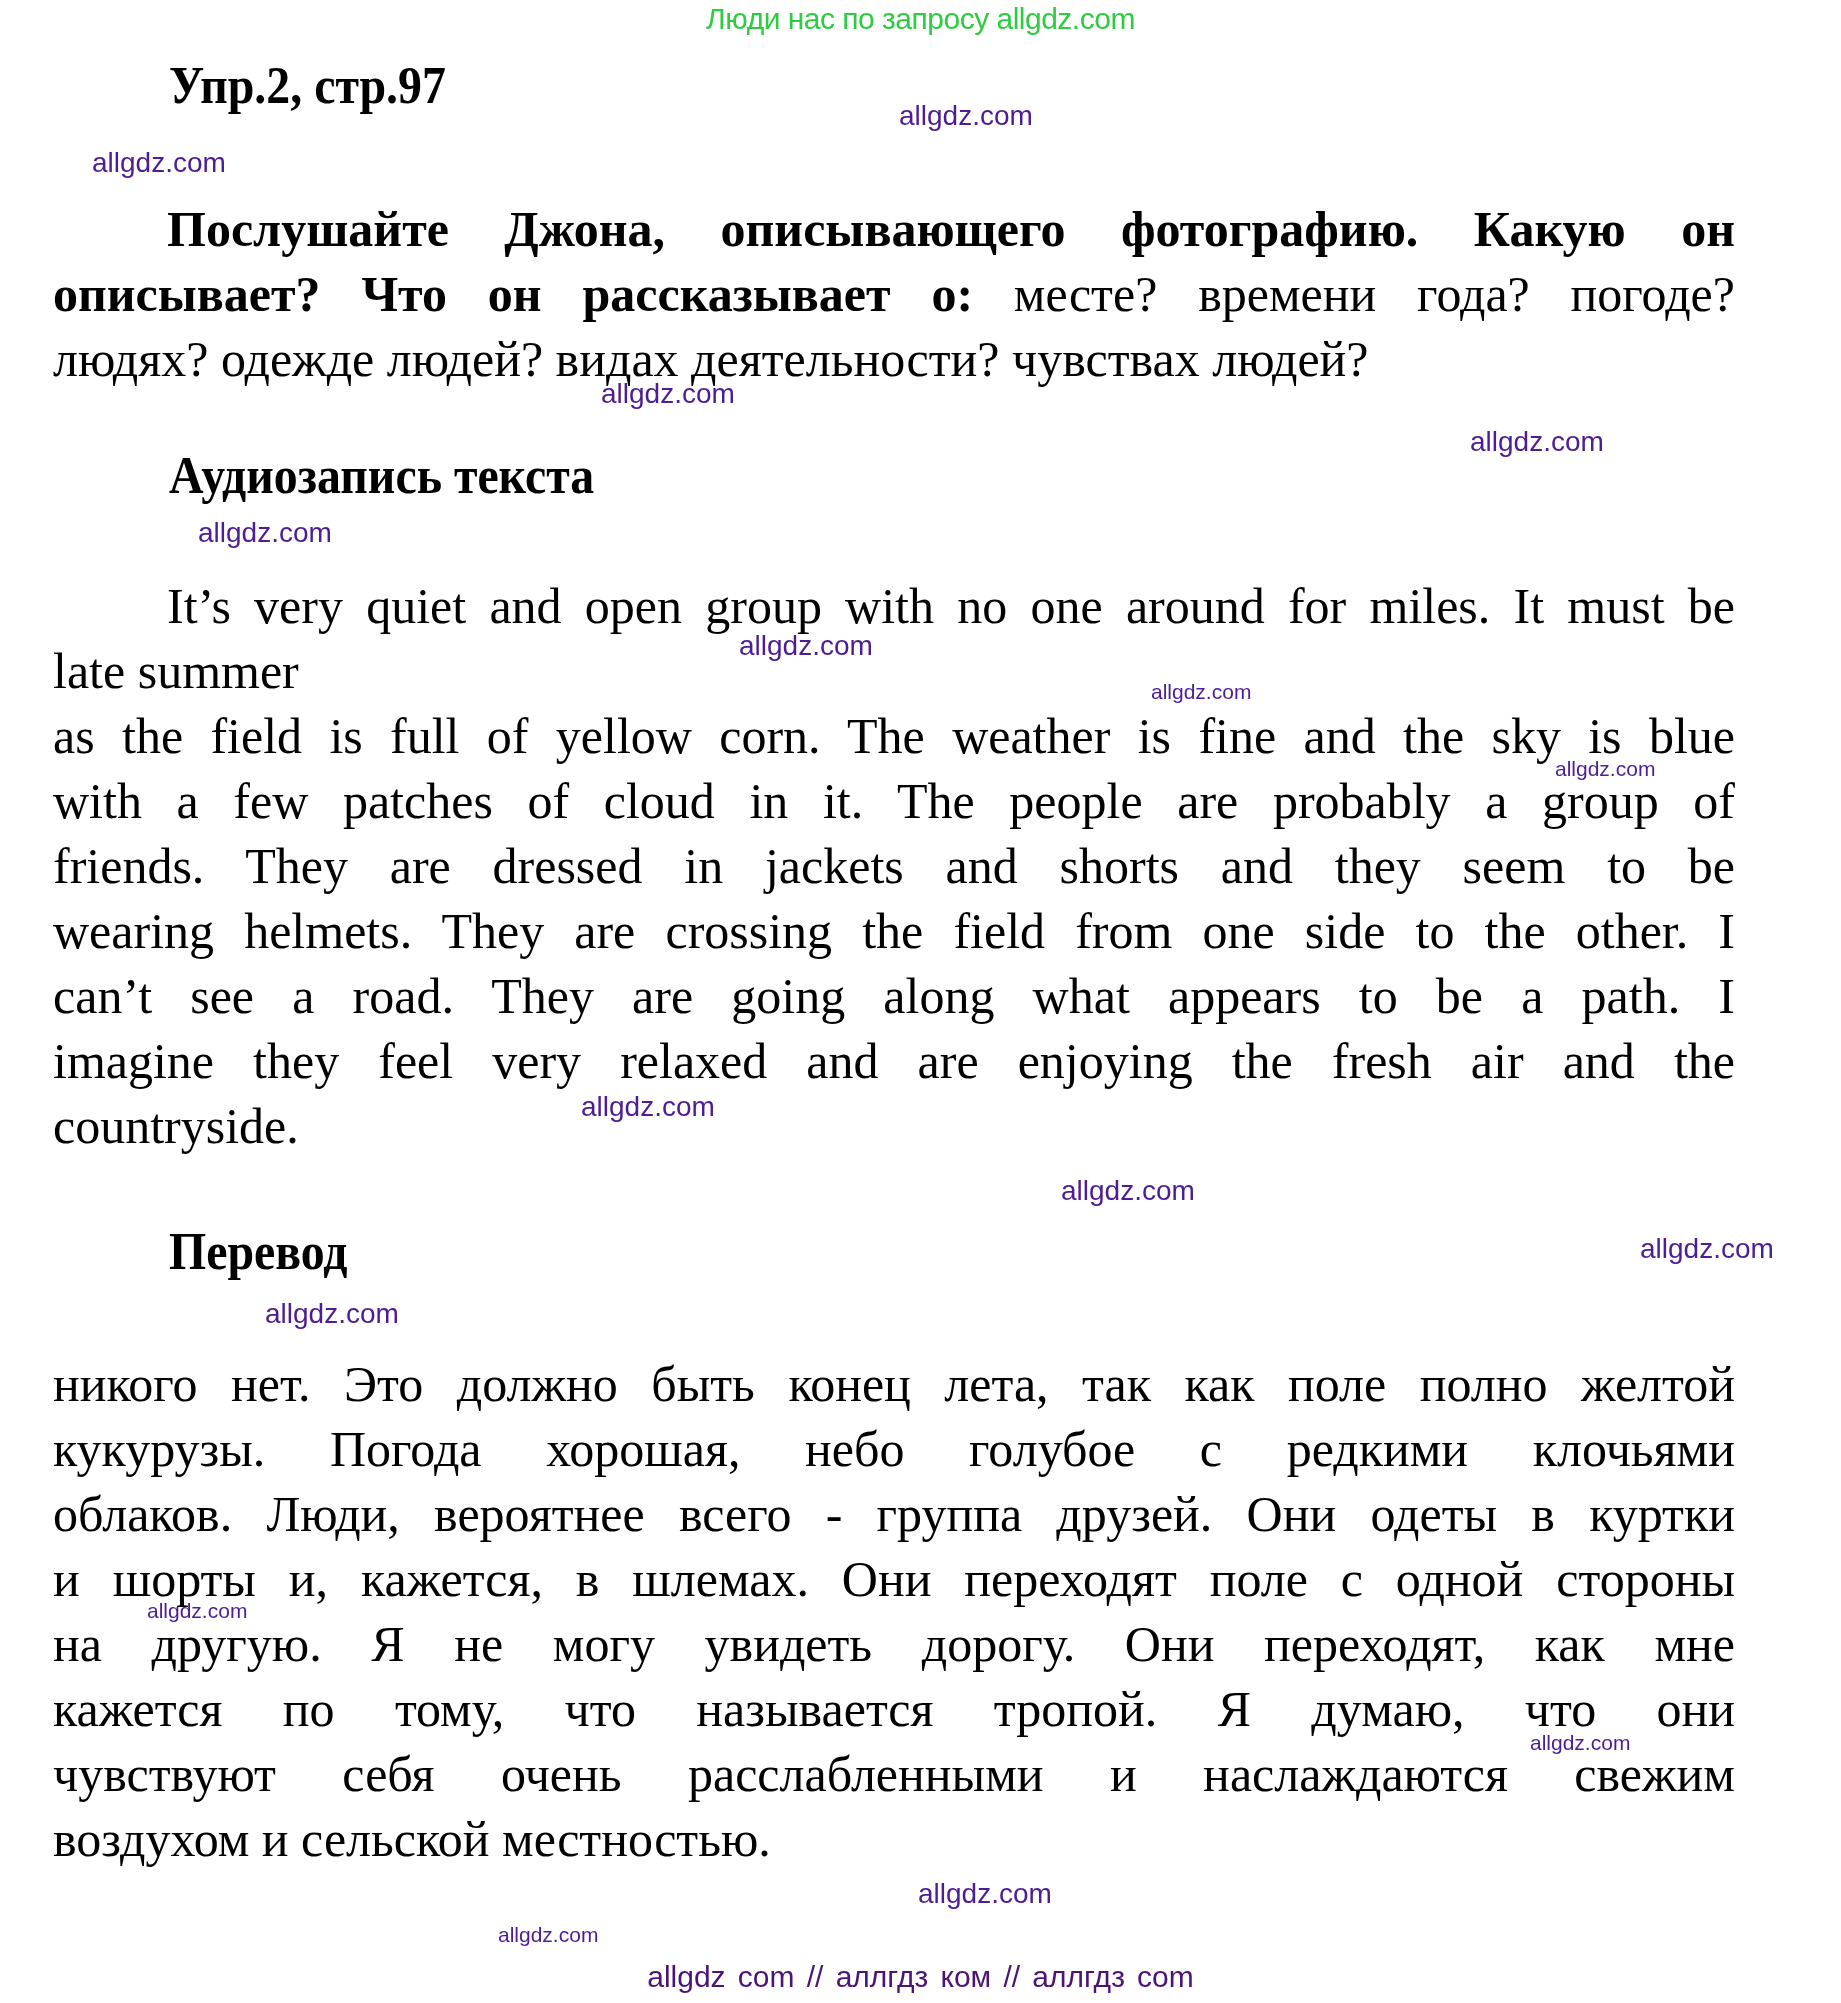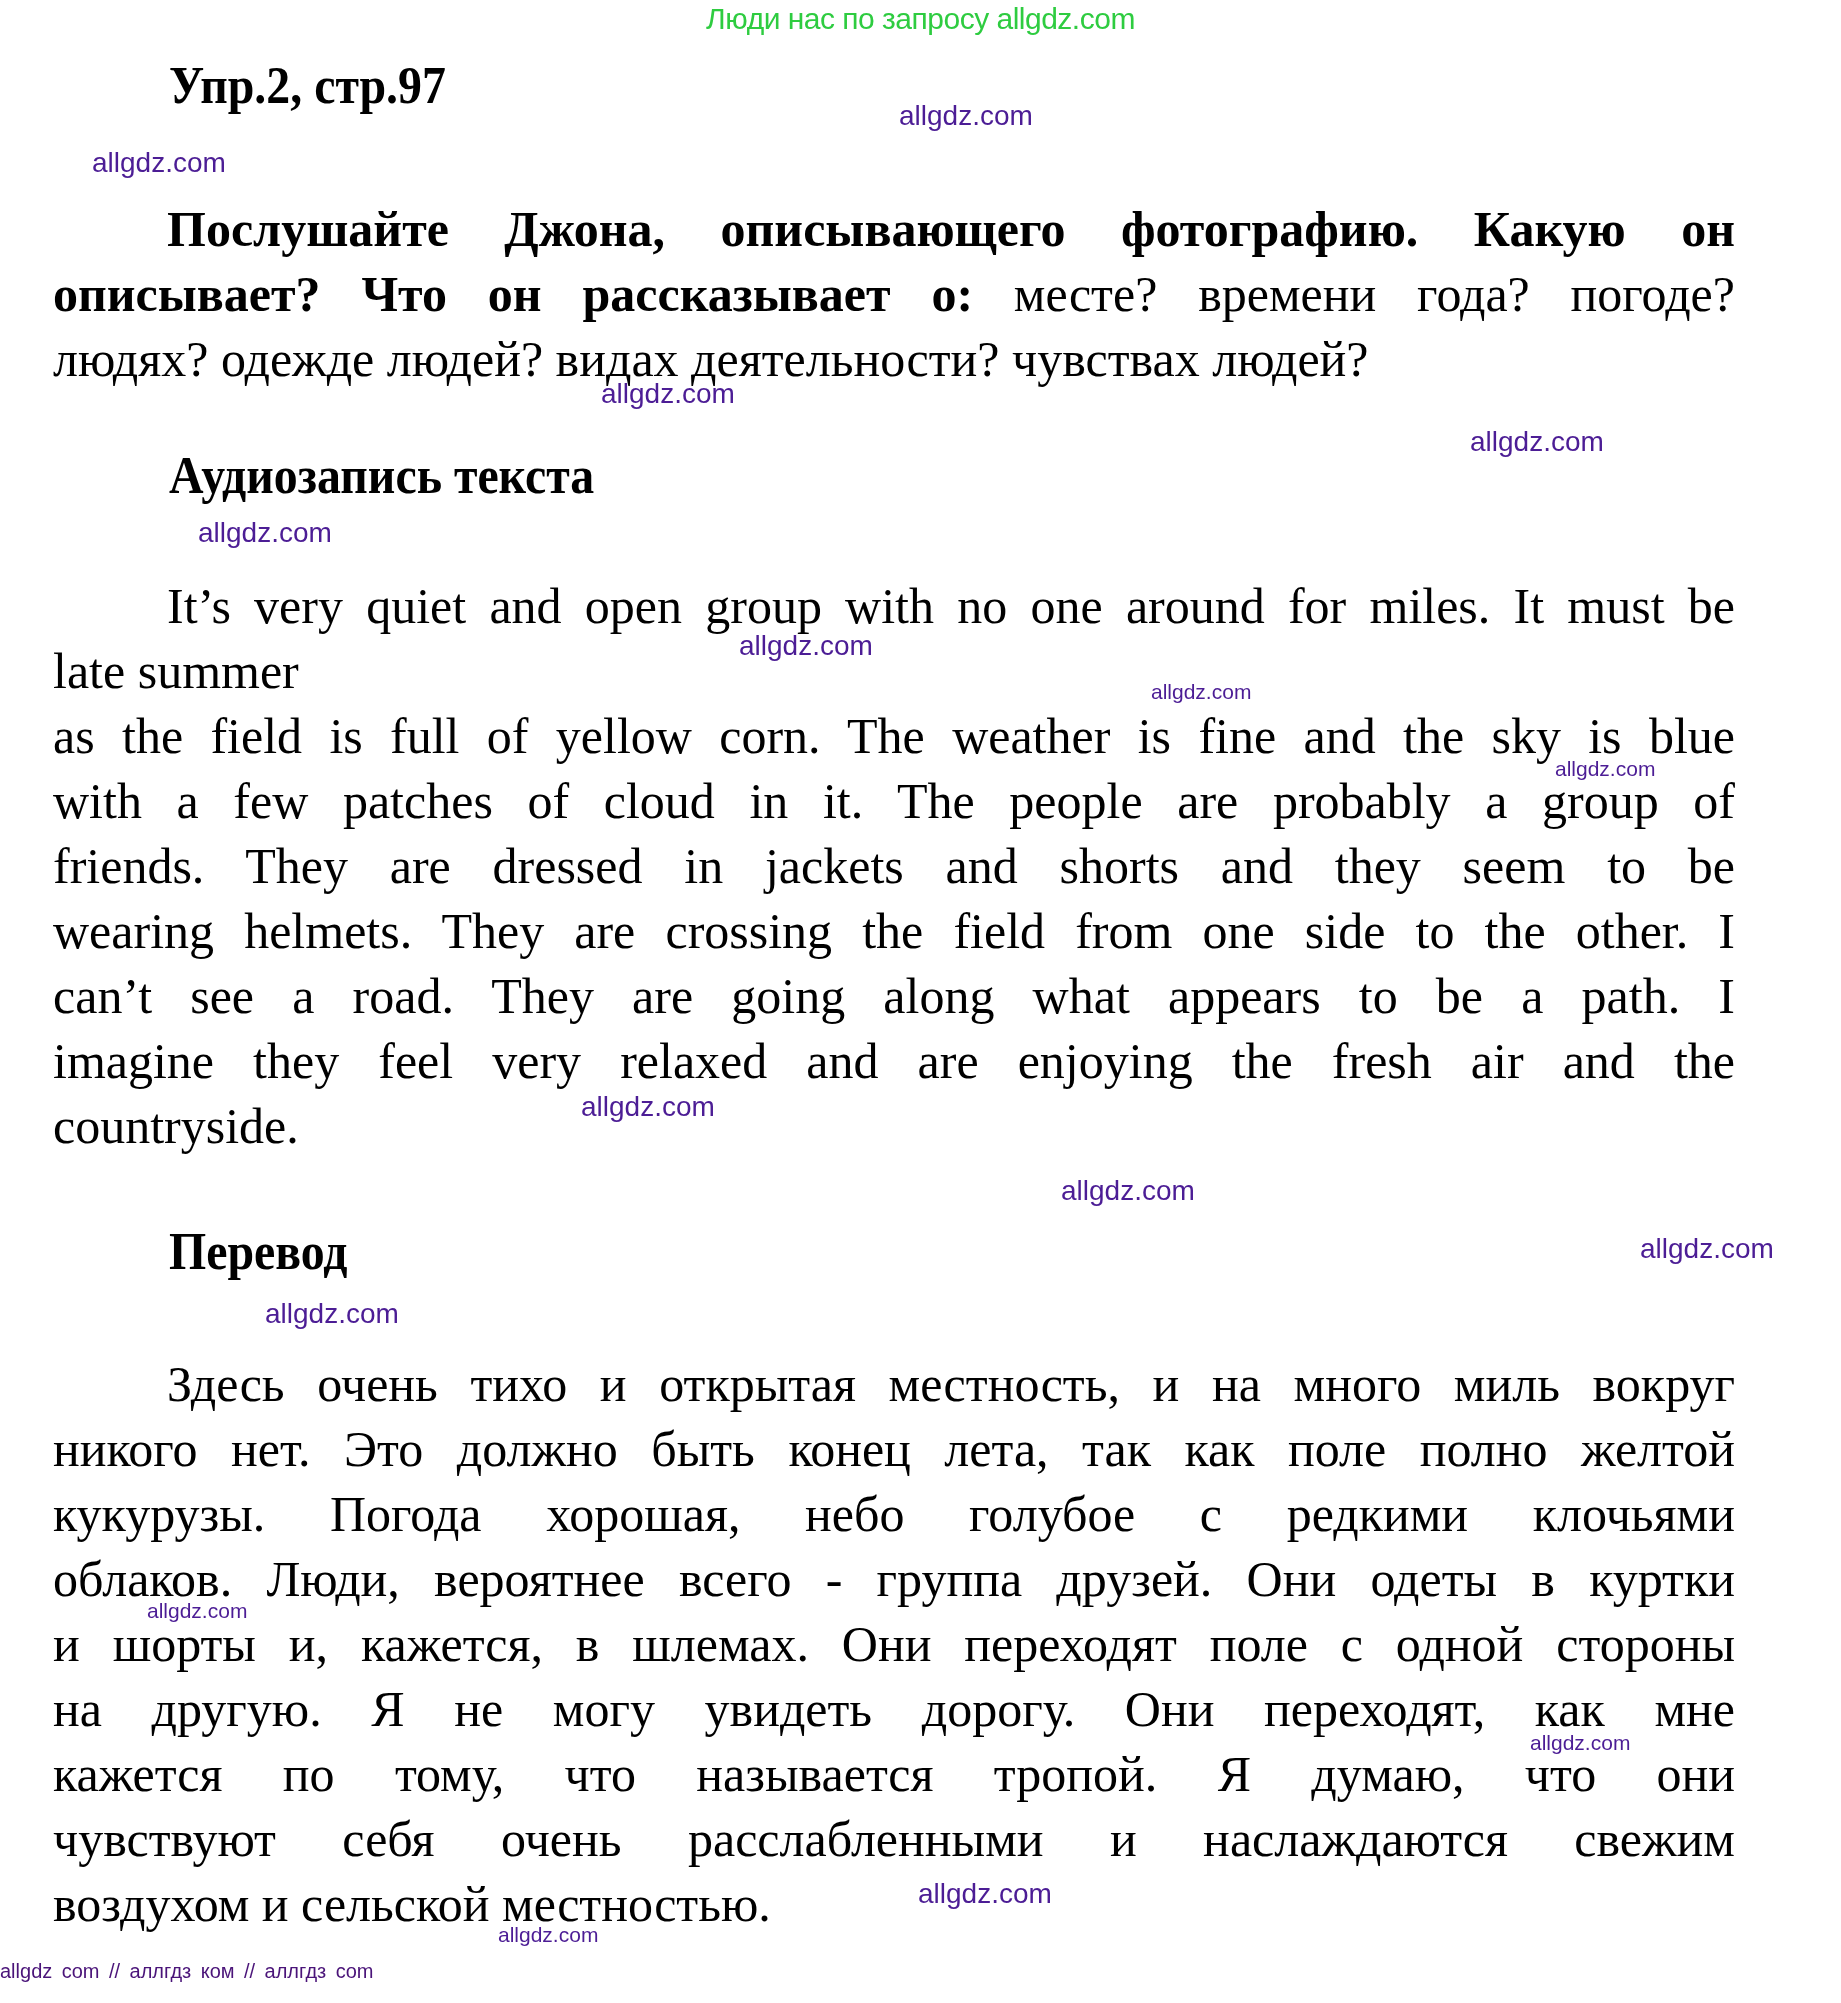--- a/index.html
+++ b/index.html
@@ -7,22 +7,22 @@
     width: 1841px; height: 2003px; position: relative; overflow: hidden;
     background: #ffffff; color: #000;
     font-family: "Liberation Serif", serif;
   }
   .top-banner {
     position: absolute; left: 0; width: 1841px; top: 1.9px; text-align: center;
     font-family: "Liberation Sans", sans-serif; font-size: 30px; color: #2ecc40;
     letter-spacing: -0.5px;
   }
   .footer-links {
-    position: absolute; left: 0; width: 1841px; top: 1960px; text-align: left;
-    font-family: "Liberation Sans", sans-serif; font-size: 20px; color: #4a1479;
+    position: absolute; left: 0; width: 1841px; top: 1960px; text-align: center;
+    font-family: "Liberation Sans", sans-serif; font-size: 30px; color: #4a1479;
     word-spacing: 3.9px;
   }
   .heading {
     position: absolute; left: 169px; font-weight: bold; font-size: 52px;
     line-height: 1; white-space: nowrap; transform: scaleX(0.92); transform-origin: left;
   }
   .para {
     position: absolute; left: 53px; width: 1682px;
     font-size: 50px; line-height: 65px; text-align: justify;
     text-align-last: left;
@@ -60,21 +60,20 @@
   <span class="line">friends. They are dressed in jackets and shorts and they seem to be</span>
   <span class="line">wearing helmets. They are crossing the field from one side to the other. I</span>
   <span class="line">can’t see a road. They are going along what appears to be a path. I</span>
   <span class="line">imagine they feel very relaxed and are enjoying the fresh air and the</span>
   <span class="line last">countryside.</span>
 </div>
 
 <div class="heading" style="top:1226px;">Перевод</div>
 
 <div class="para" style="top:1352px;">
-  <span class="line indent">Здесь очень тихо и открытая местность, и на много миль вокруг</span>
   <span class="line">никого нет. Это должно быть конец лета, так как поле полно желтой</span>
   <span class="line">кукурузы. Погода хорошая, небо голубое с редкими клочьями</span>
   <span class="line">облаков. Люди, вероятнее всего - группа друзей. Они одеты в куртки</span>
   <span class="line">и шорты и, кажется, в шлемах. Они переходят поле с одной стороны</span>
   <span class="line">на другую. Я не могу увидеть дорогу. Они переходят, как мне</span>
   <span class="line">кажется по тому, что называется тропой. Я думаю, что они</span>
   <span class="line">чувствуют себя очень расслабленными и наслаждаются свежим</span>
   <span class="line last">воздухом и сельской местностью.</span>
 </div>
 

